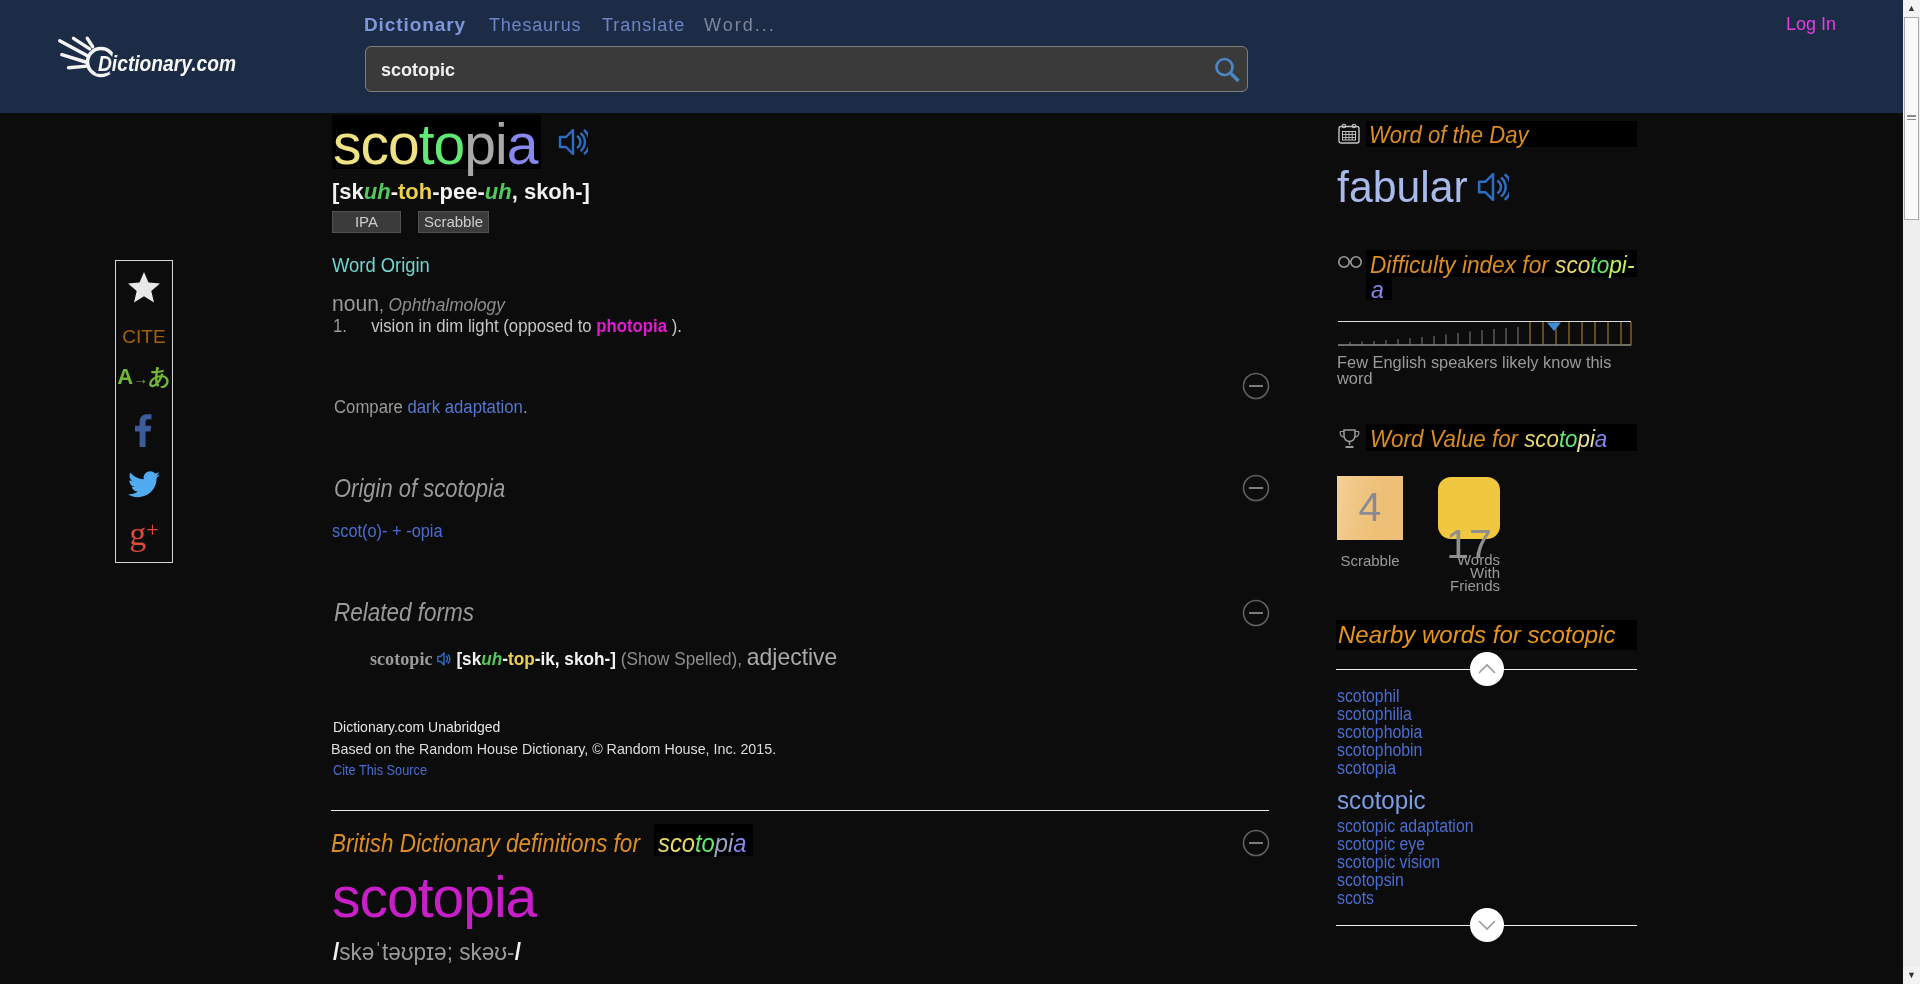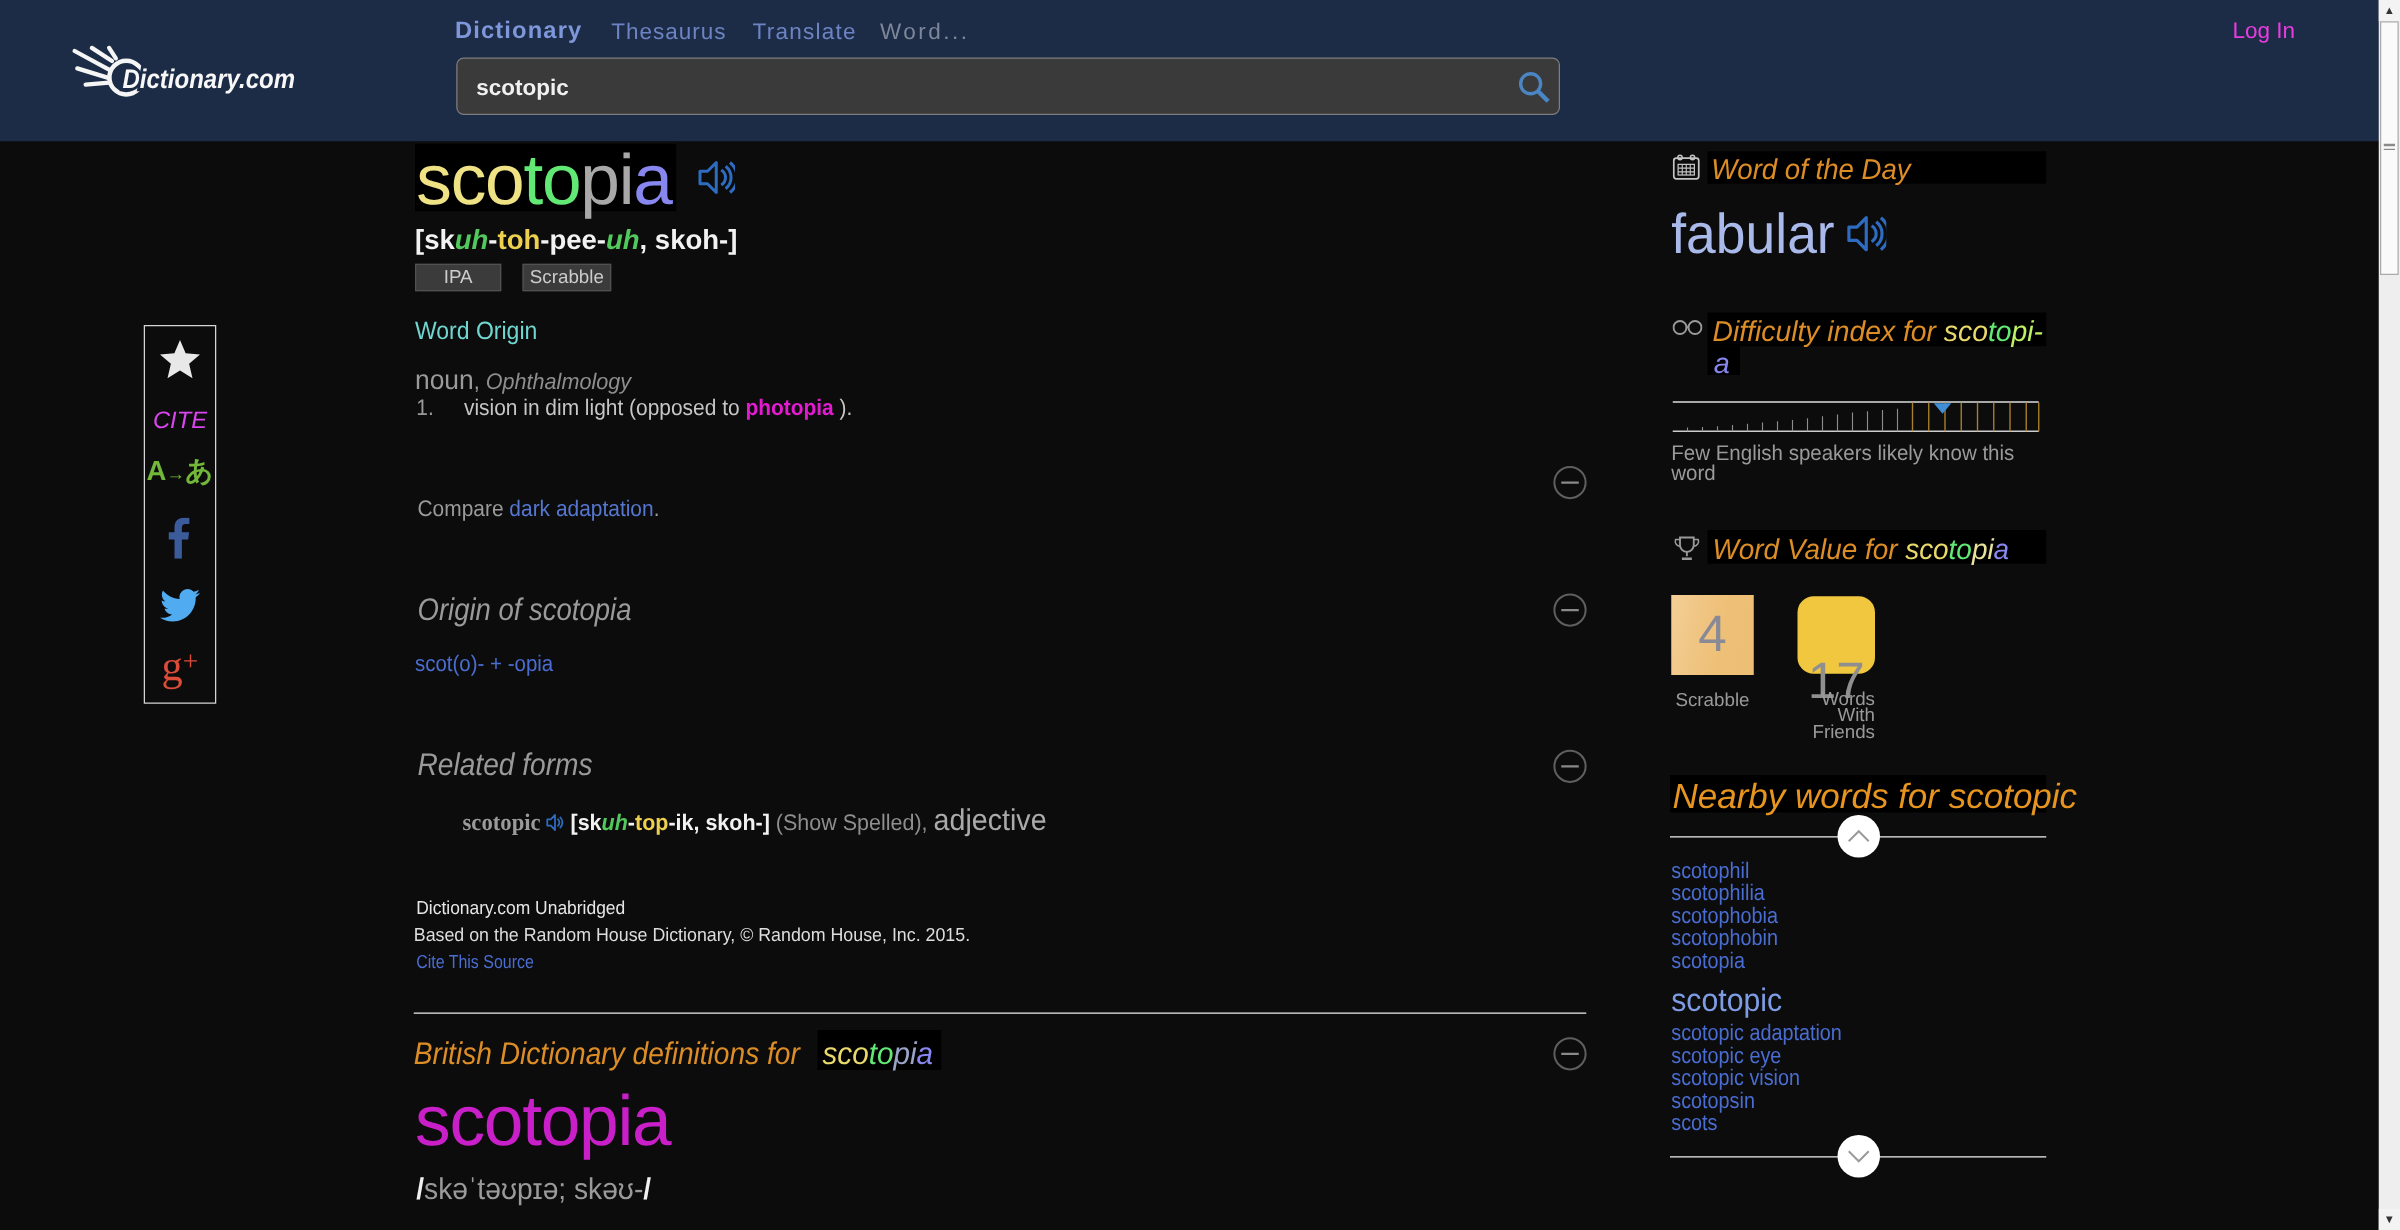--- a/index.html
+++ b/index.html
@@ -47,21 +47,21 @@
 <div class="abs" style="left:1903px;top:0;width:17px;height:17px;background:#f3f3f3;color:#333;font-size:9px;text-align:center;line-height:17px;">▲</div>
 <div class="abs" style="left:1903px;top:967px;width:17px;height:17px;background:#f3f3f3;color:#333;font-size:9px;text-align:center;line-height:17px;">▼</div>
 <div class="abs" style="left:1904px;top:17px;width:15px;height:203px;background:#fafafa;border:1px solid #ababab;"></div>
 <div class="abs" style="left:1907px;top:115px;width:9px;height:2px;border-top:1px solid #8a8a8a;border-bottom:1px solid #8a8a8a;"></div>
 <div class="abs" style="left:1907px;top:119px;width:9px;height:1px;background:#8a8a8a;"></div>
 
 <div class="abs" style="left:115px;top:260px;width:58px;height:303px;border:1px solid #d5d5d5;"></div>
 <svg class="abs" style="left:127px;top:271px;" width="34" height="33" viewBox="0 0 34 33">
   <path d="M17 1 L21.5 11.5 L33 12.5 L24.3 20 L27 31.5 L17 25.3 L7 31.5 L9.7 20 L1 12.5 L12.5 11.5 Z" fill="#e8e8e8"></path>
 </svg>
-<div class="abs" style="left:115px;top:326px;width:58px;text-align:center;font-size:19px;color:#d946ef;font-style:italic;">CITE</div>
+<div class="abs" style="left:115px;top:326px;width:58px;text-align:center;font-size:19px;color:#a16207;">CITE</div>
 <div class="abs" style="left:115px;top:362px;width:58px;text-align:center;font-size:22px;color:#72b73a;font-weight:bold;">A<span style="font-size:15px;">→</span>あ</div>
 <svg class="abs" style="left:133px;top:414px;" width="20" height="33" viewBox="0 0 20 33">
   <path d="M12.5 33 L12.5 17.5 L17.5 17.5 L18.3 11.8 L12.5 11.8 L12.5 8.2 C12.5 6.4 13.4 5.2 15.4 5.2 L18.5 5.2 L18.5 0.2 L14 0.2 C9.4 0.2 6.6 3 6.6 7.8 L6.6 11.8 L2 11.8 L2 17.5 L6.6 17.5 L6.6 33 Z" fill="#3c5b9b"></path>
 </svg>
 <svg class="abs" style="left:128px;top:471px;" width="32" height="28" viewBox="0 0 30 26">
   <path d="M30 3.1 c-1.1.5-2.3.8-3.5 1 1.3-.8 2.2-2 2.7-3.4 -1.2.7-2.5 1.2-3.9 1.5 C24.1.9 22.5.1 20.7.1c-3.4 0-6.1 2.8-6.1 6.1 0 .5.1 1 .2 1.4 -5.1-.3-9.6-2.7-12.6-6.4 -.5.9-.8 2-.8 3.1 0 2.1 1.1 4 2.7 5.1 -1-.1-1.9-.3-2.8-.8v.1c0 3 2.1 5.5 4.9 6 -.5.1-1 .2-1.6.2 -.4 0-.8 0-1.2-.1 .8 2.4 3.1 4.2 5.7 4.3 -2.1 1.6-4.7 2.6-7.6 2.6 -.5 0-1 0-1.5-.1 2.7 1.7 5.9 2.8 9.4 2.8 11.3 0 17.4-9.3 17.4-17.4v-.8C28.1 5.4 29.2 4.3 30 3.1z" fill="#50abf1"></path>
 </svg>
 <div class="abs" style="left:115px;top:515px;width:58px;text-align:center;font-size:34px;color:#dd4b39;font-family:'Liberation Serif',serif;">g<span style="font-size:22px;vertical-align:8px;">+</span></div>
 
 <div class="abs hl" style="left:332px;top:115px;width:209px;height:54px;"></div>
@@ -205,21 +205,21 @@
 <div class="abs it orange" style="left:1370px;top:426px;font-size:23px;transform:scaleX(0.97);transform-origin:0 0;white-space:nowrap;">Word Value for <span style="color:#e8d96a;">sco</span><span style="color:#62e874;">to</span><span style="color:#e8e29a;">pi</span><span style="color:#8787ef;">a</span></div>
 
 <div class="abs" style="left:1337px;top:476px;width:66px;height:64px;background:linear-gradient(100deg,#f4cf96 0%,#f0c685 30%,#eec077 60%,#ecbf75 100%);"></div>
 <div class="abs" style="left:1337px;top:476px;width:66px;height:64px;font-size:41px;color:#8a8a96;text-align:center;line-height:62px;">4</div>
 <div class="abs" style="left:1438px;top:477px;width:62px;height:62px;background:#f0c73e;border-radius:13px;"></div>
 <div class="abs" style="left:1438px;top:477px;width:62px;height:62px;font-size:41px;color:#8f8f8f;text-align:center;line-height:60px;margin-top:37px;">17</div>
 <div class="abs" style="left:1337px;top:552px;width:66px;text-align:center;font-size:15px;color:#9a9a9a;">Scrabble</div>
 <div class="abs" style="left:1438px;top:553px;width:62px;text-align:right;font-size:15px;line-height:13px;color:#9a9a9a;">Words<br>With<br>Friends</div>
 
 <div class="abs hl" style="left:1336px;top:620px;width:301px;height:30px;"></div>
-<div class="abs it" style="left:1338px;top:621px;font-size:28px;color:#e8951f;transform:scaleX(1.0);transform-origin:0 0;white-space:nowrap;">Nearby words for scotopic</div>
+<div class="abs it" style="left:1338px;top:621px;font-size:24px;color:#e8951f;transform:scaleX(1.0);transform-origin:0 0;white-space:nowrap;">Nearby words for scotopic</div>
 
 <div class="abs" style="left:1336px;top:669px;width:301px;height:1px;background:#f0f0f0;"></div>
 <div class="abs" style="left:1470px;top:652px;width:34px;height:34px;border-radius:50%;background:#ffffff;"></div>
 <svg class="abs" style="left:1470px;top:652px;" width="34" height="34" viewBox="0 0 34 34">
       <polyline points="9,21 17,13 25,21" fill="none" stroke="#9a9a9a" stroke-width="1.6"></polyline>
     </svg>
 
 <div class="abs" style="left:1337px;top:687px;font-size:18px;line-height:18px;color:#4a6dd2;transform:scaleX(0.88);transform-origin:0 0;white-space:nowrap;">scotophil<br>scotophilia<br>scotophobia<br>scotophobin<br>scotopia</div>
 <div class="abs" style="left:1337px;top:785px;font-size:26px;color:#7d9ce4;transform:scaleX(0.93);transform-origin:0 0;white-space:nowrap;">scotopic</div>
 <div class="abs" style="left:1337px;top:817px;font-size:18px;line-height:18px;color:#4a6dd2;transform:scaleX(0.88);transform-origin:0 0;white-space:nowrap;">scotopic adaptation<br>scotopic eye<br>scotopic vision<br>scotopsin<br>scots</div>

